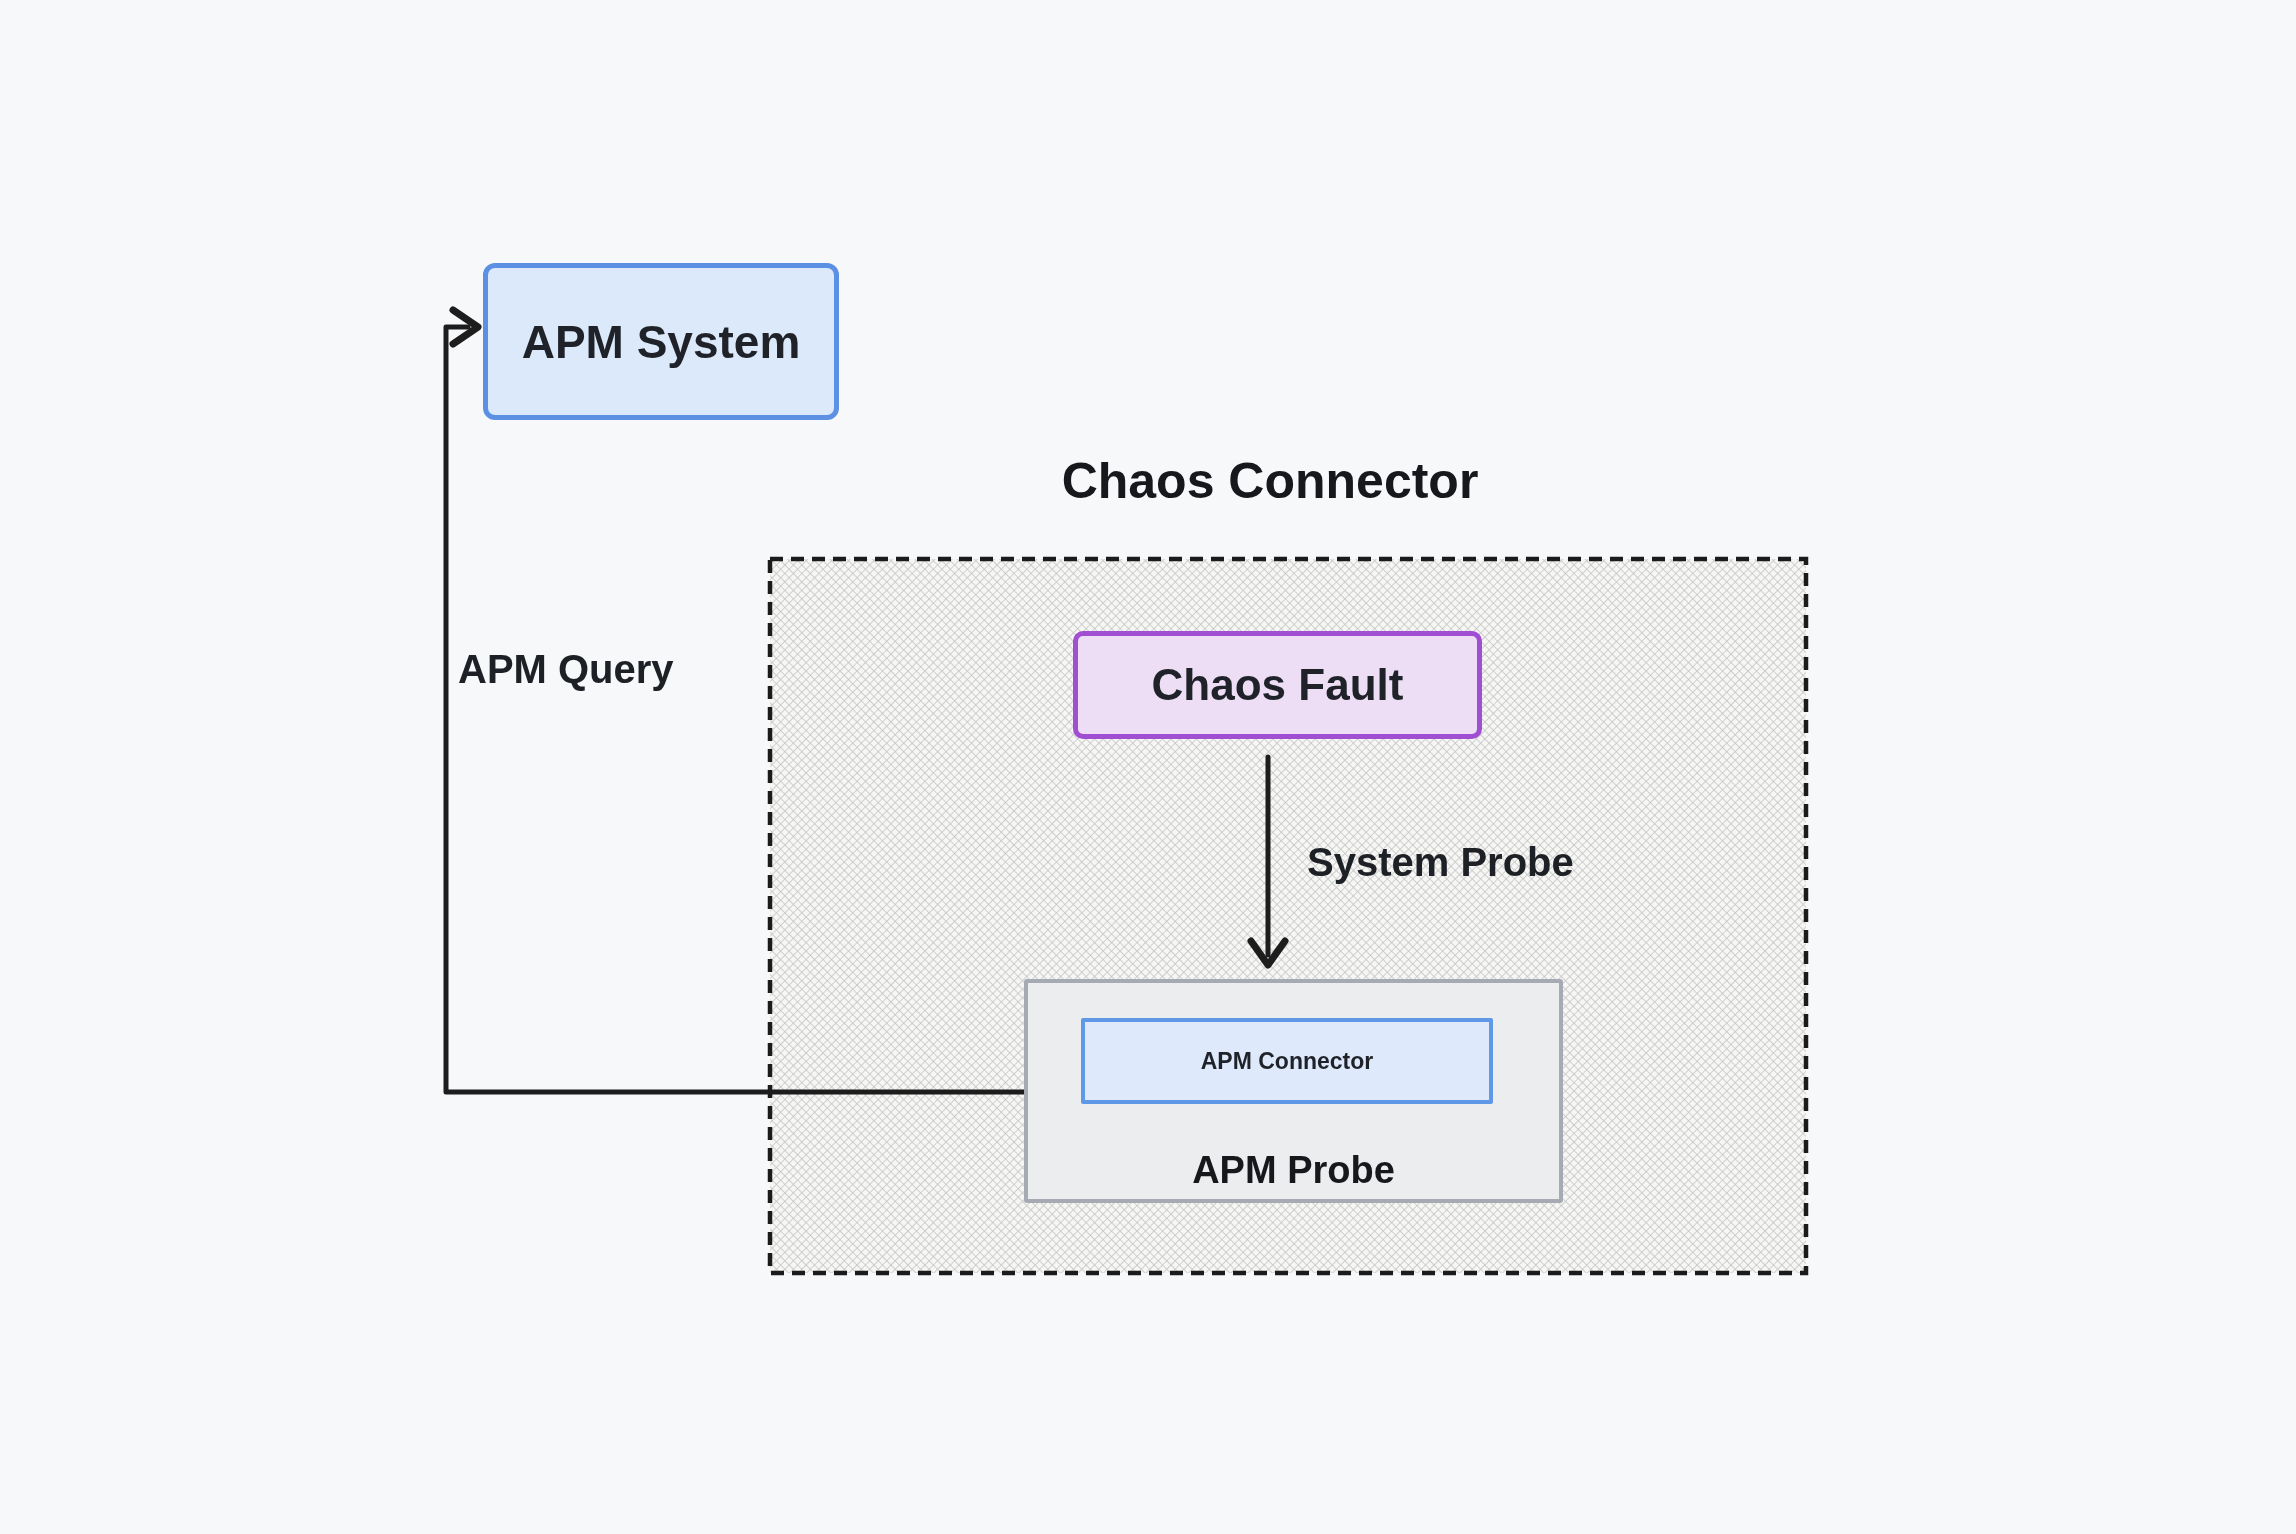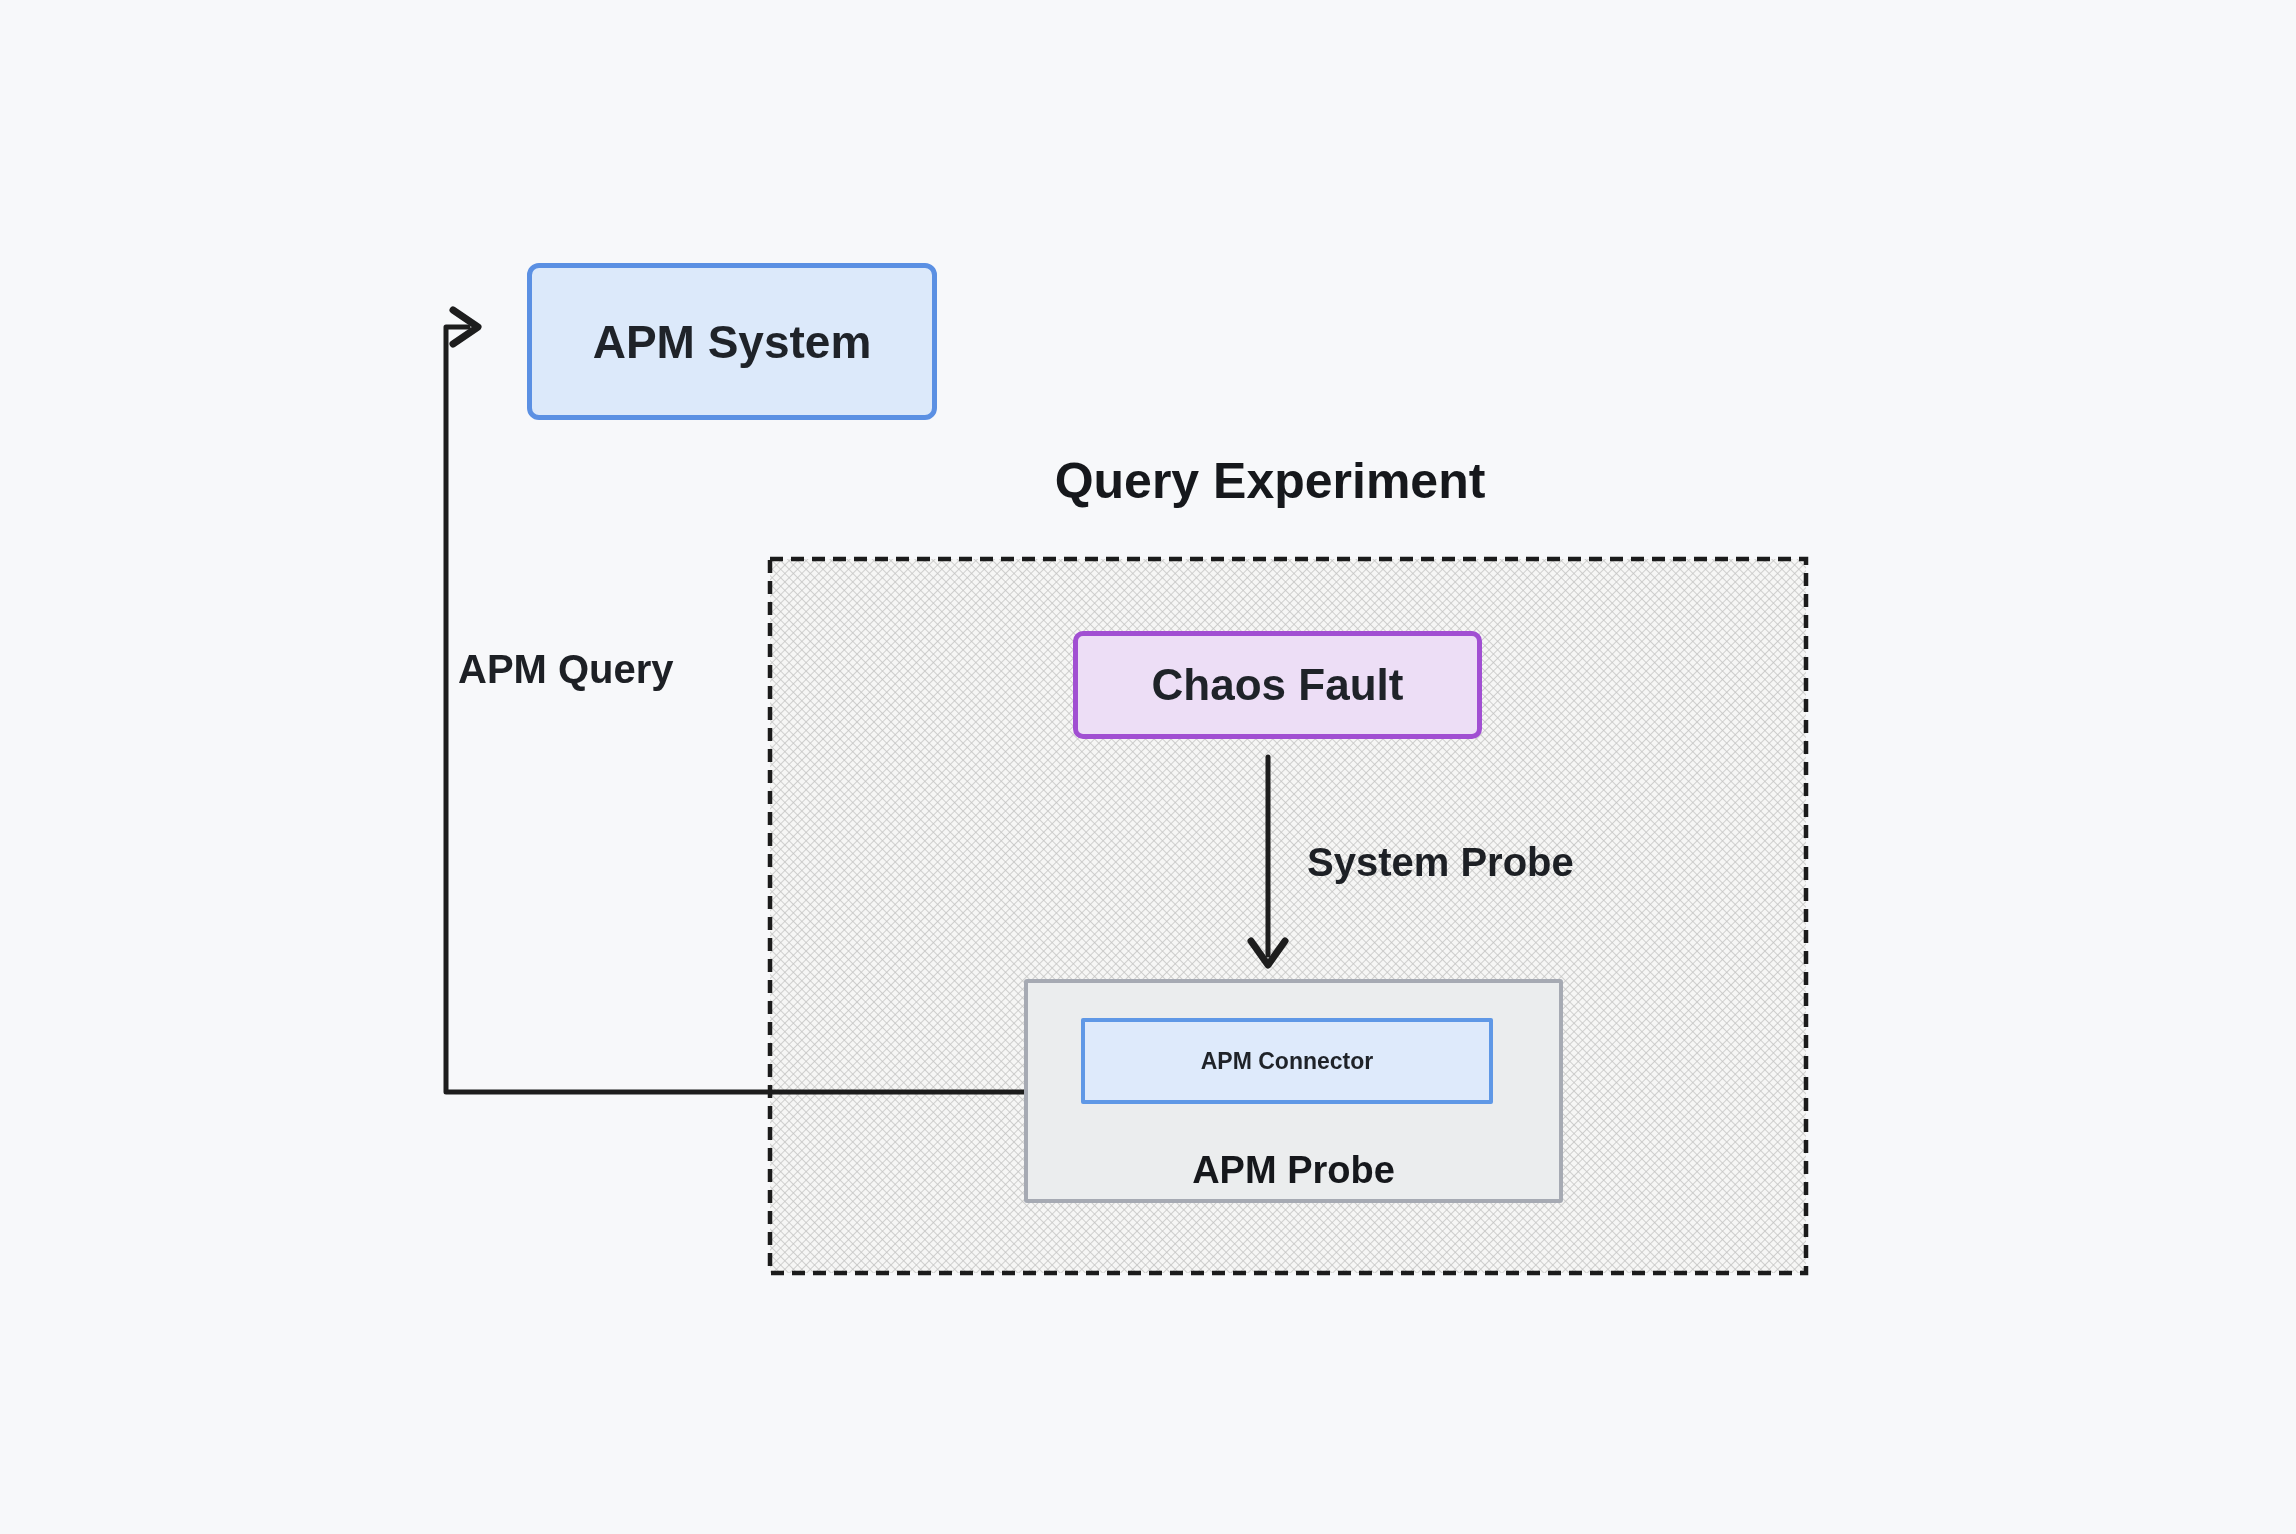--- a/index.html
+++ b/index.html
@@ -26,27 +26,26 @@
     position: absolute;
     box-sizing: border-box;
     display: flex;
     align-items: center;
     justify-content: center;
     color: #1f2329;
     z-index: 3;
   }
   .node-apm-system {
     left: 483px; top: 263px;
-    width: 410px; height: 157px;
+    width: 356px; height: 157px;
     background: #dce9fa;
     border: 5px solid #5b90e3;
     border-radius: 12px;
     font-size: 46px;
     font-weight: 600;
-    margin-left: 44px;
   }
   .node-chaos-fault {
     left: 1073px; top: 631px;
     width: 409px; height: 108px;
     background: #eddef6;
     border: 5px solid #a14fd2;
     border-radius: 10px;
     font-size: 44px;
     font-weight: 600;
   }
@@ -118,21 +117,21 @@
 
     <rect x="770" y="559" width="1036" height="714" fill="url(#hatch)" stroke="#1b1b1b" stroke-width="4.5" stroke-dasharray="13 8"></rect>
 
     <path d="M1024 1092 L446 1092 L446 327 L468 327" fill="none" stroke="#1d1d1d" stroke-width="5" stroke-linejoin="round" stroke-linecap="round"></path>
     <path d="M453 310 L478 327 L453 344" fill="none" stroke="#1d1d1d" stroke-width="7" stroke-linejoin="round" stroke-linecap="round"></path>
 
     <path d="M1268 757 L1268 955" fill="none" stroke="#1d1d1d" stroke-width="5" stroke-linecap="round"></path>
     <path d="M1251 941 L1268 965 L1285 941" fill="none" stroke="#1d1d1d" stroke-width="7" stroke-linejoin="round" stroke-linecap="round"></path>
   </svg>
 
-  <div class="group-title">Query Experiment</div>
+  <div class="group-title">Chaos Connector</div>
 
   <div class="node node-apm-system">
     <span>APM System</span>
   </div>
 
   <div class="node node-apm-probe">
     <div class="node-apm-connector">
       <span>APM Connector</span>
     </div>
     <div class="apm-probe-label">APM Probe</div>

